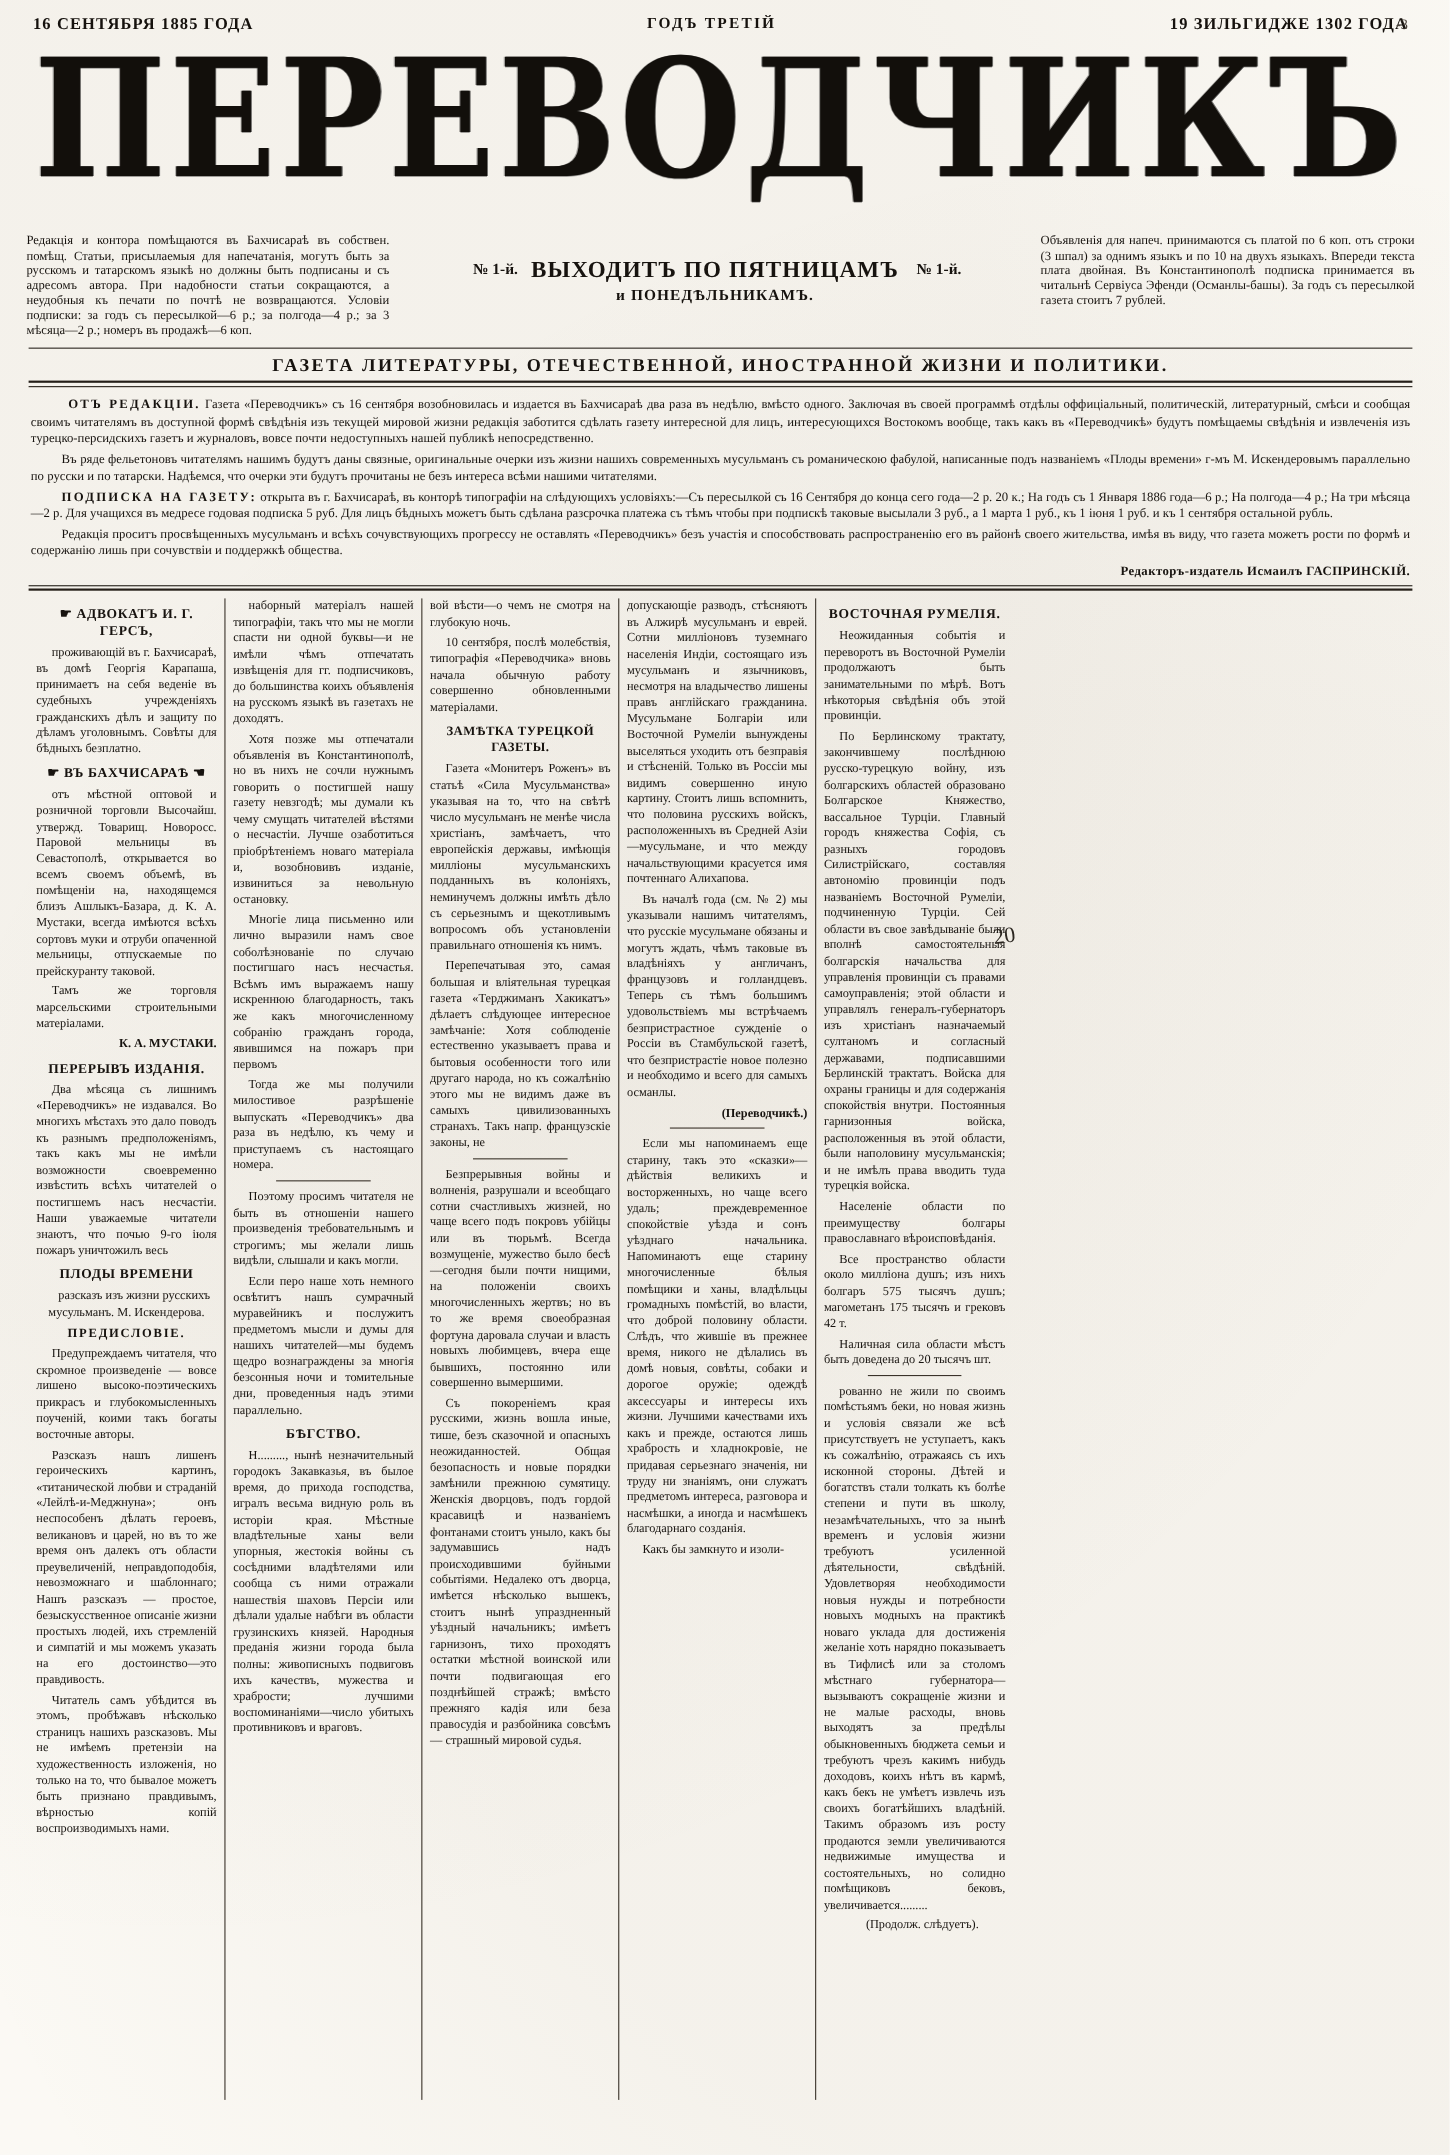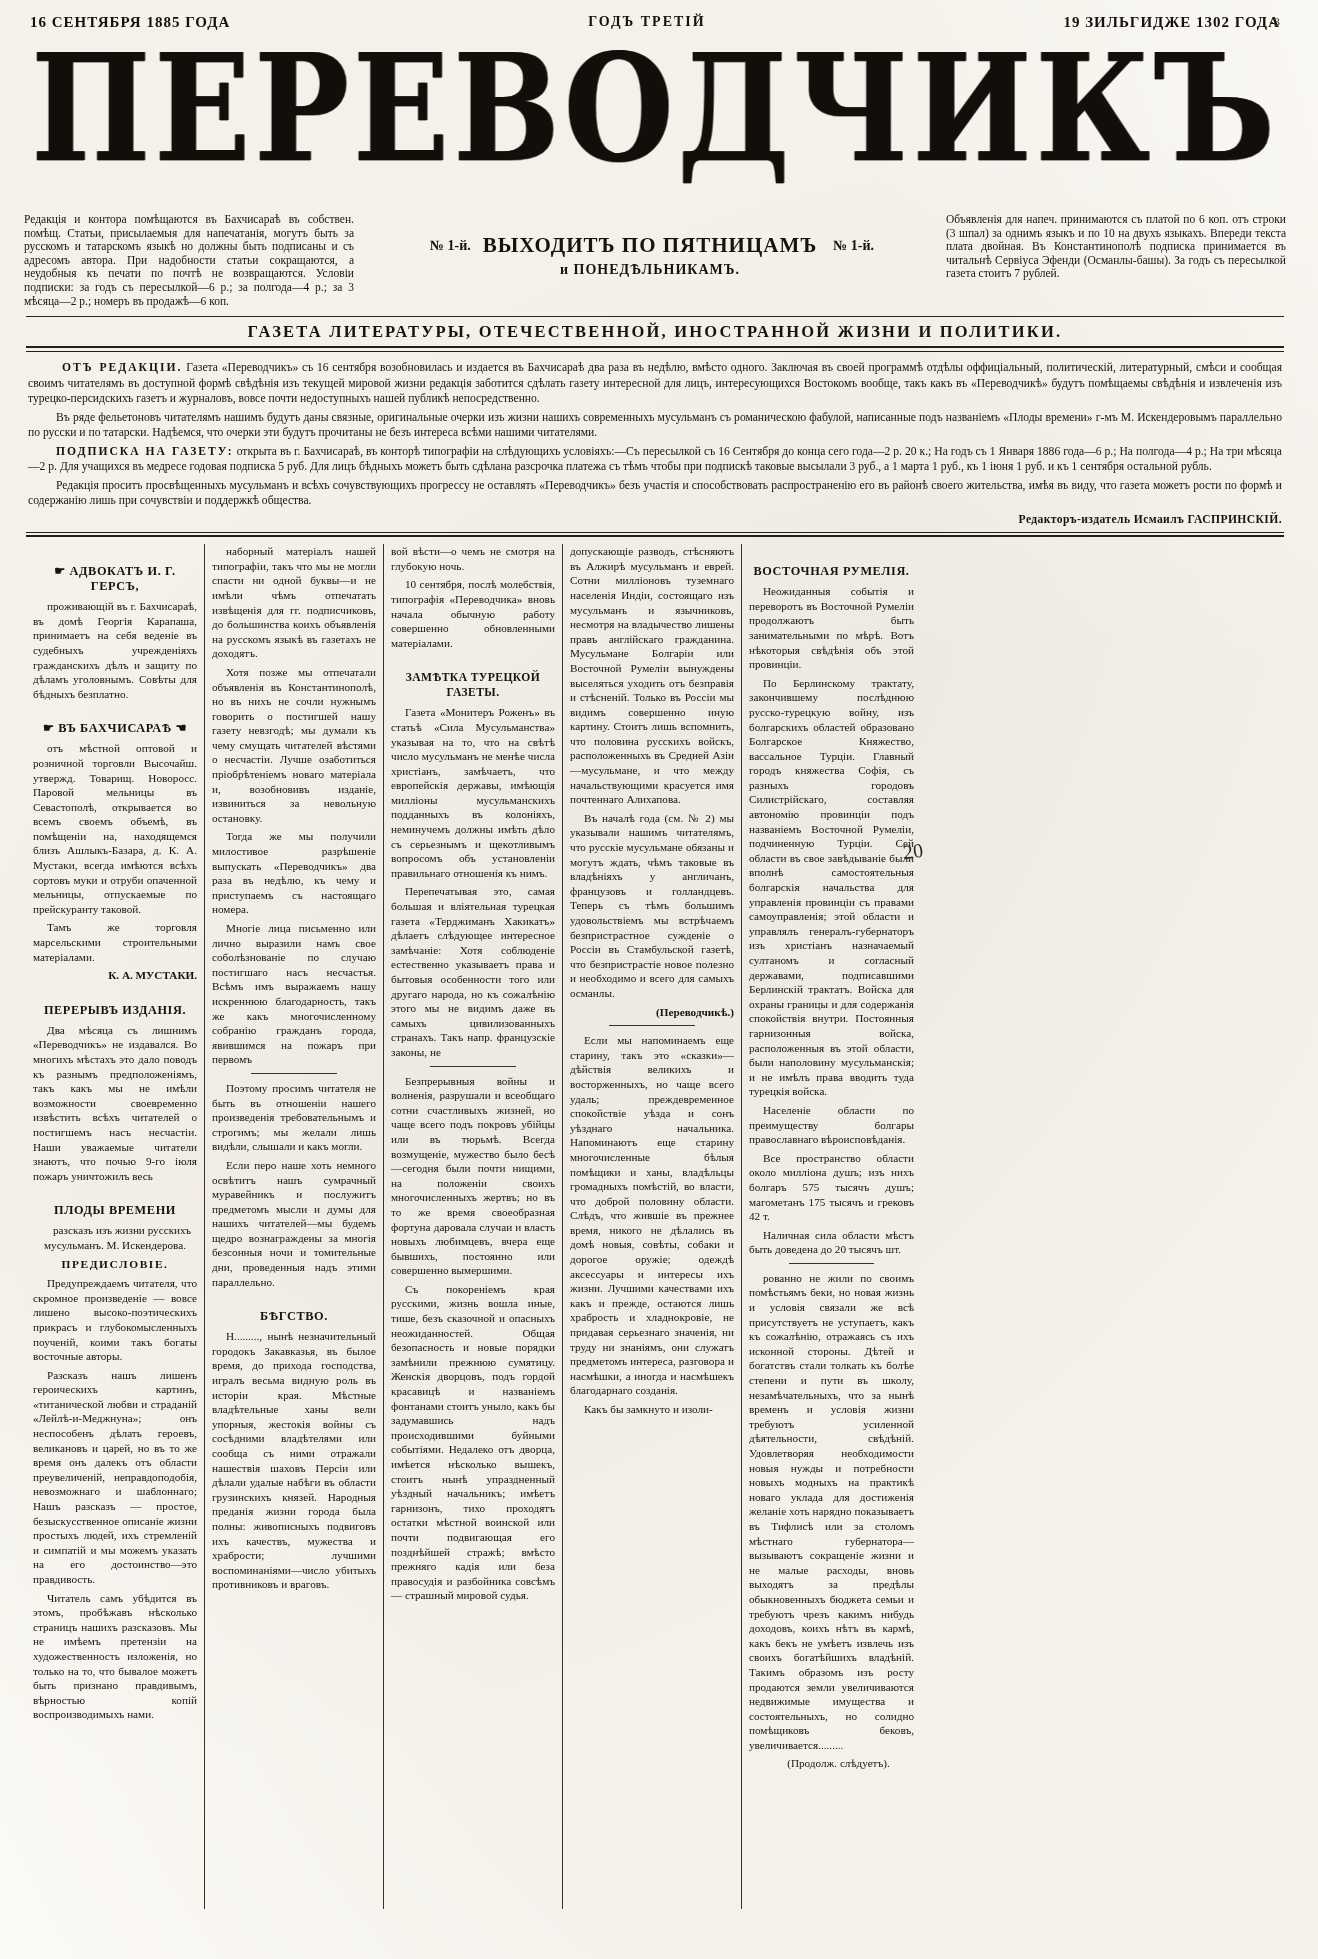--- a/index.html
+++ b/index.html
@@ -167,21 +167,21 @@
     position: relative;
   }
   .col:last-child { border-right: none; }
   .col p { margin: 0 0 4px 0; text-indent: 14px; }
   .col p.noind { text-indent: 0; }
   .head {
     text-align: center;
     font-weight: bold;
     font-size: 12.3px;
     letter-spacing: 0.6px;
-    margin: 20px 0 5px 0;
+    margin: 7px 0 5px 0;
     text-indent: 0;
     line-height: 15px;
   }
   .head.small { font-size: 11.6px; letter-spacing: 0.4px; }
   .sub-head {
     text-align: center;
     font-weight: bold;
     font-size: 11.4px;
     letter-spacing: 1.6px;
     margin: 2px 0 5px 0;
@@ -291,22 +291,22 @@
         <p class="centered">разсказъ изъ жизни русскихъ мусульманъ. М. Искендерова.</p>
         <div class="sub-head">ПРЕДИСЛОВІЕ.</div>
         <p>Предупреждаемъ читателя, что скромное произведеніе — вовсе лишено высоко-поэтическихъ прикрасъ и глубокомысленныхъ поученій, коими такъ богаты восточные авторы.</p>
         <p>Разсказъ нашъ лишенъ героическихъ картинъ, «титанической любви и страданій «Лейлѣ-и-Меджнуна»; онъ неспособенъ дѣлать героевъ, великановъ и царей, но въ то же время онъ далекъ отъ области преувеличеній, неправдоподобія, невозможнаго и шаблоннаго; Нашъ разсказъ — простое, безыскусственное описаніе жизни простыхъ людей, ихъ стремленій и симпатій и мы можемъ указать на его достоинство—это правдивость.</p>
         <p>Читатель самъ убѣдится въ этомъ, пробѣжавъ нѣсколько страницъ нашихъ разсказовъ. Мы не имѣемъ претензіи на художественность изложенія, но только на то, что бывалое можетъ быть признано правдивымъ, вѣрностью копій воспроизводимыхъ нами.</p>
       </div>
 
       <div class="col">
         <p>наборный матеріалъ нашей типографіи, такъ что мы не могли спасти ни одной буквы—и не имѣли чѣмъ отпечатать извѣщенія для гг. подписчиковъ, до большинства коихъ объявленія на русскомъ языкѣ въ газетахъ не доходятъ.</p>
         <p>Хотя позже мы отпечатали объявленія въ Константинополѣ, но въ нихъ не сочли нужнымъ говорить о постигшей нашу газету невзгодѣ; мы думали къ чему смущать читателей вѣстями о несчастіи. Лучше озаботиться пріобрѣтеніемъ новаго матеріала и, возобновивъ изданіе, извиниться за невольную остановку.</p>
+        <p>Многіе лица письменно или лично выразили намъ свое соболѣзнованіе по случаю постигшаго насъ несчастья. Всѣмъ имъ выражаемъ нашу искреннюю благодарность, такъ же какъ многочисленному собранію гражданъ города, явившимся на пожаръ при первомъ</p>
         <p>Тогда же мы получили милостивое разрѣшеніе выпускать «Переводчикъ» два раза въ недѣлю, къ чему и приступаемъ съ настоящаго номера.</p>
-        <p>Многіе лица письменно или лично выразили намъ свое соболѣзнованіе по случаю постигшаго насъ несчастья. Всѣмъ имъ выражаемъ нашу искреннюю благодарность, такъ же какъ многочисленному собранію гражданъ города, явившимся на пожаръ при первомъ</p>
         <div class="hr-mini"></div>
         <p>Поэтому просимъ читателя не быть въ отношеніи нашего произведенія требовательнымъ и строгимъ; мы желали лишь видѣли, слышали и какъ могли.</p>
         <p>Если перо наше хоть немного освѣтитъ нашъ сумрачный муравейникъ и послужитъ предметомъ мысли и думы для нашихъ читателей—мы будемъ щедро вознаграждены за многія безсонныя ночи и томительные дни, проведенныя надъ этими параллельно.</p>
         <div class="head">БѢГСТВО.</div>
         <p>Н........., нынѣ незначительный городокъ Закавказья, въ былое время, до прихода господства, игралъ весьма видную роль въ исторіи края. Мѣстные владѣтельные ханы вели упорныя, жестокія войны съ сосѣдними владѣтелями или сообща съ ними отражали нашествія шаховъ Персіи или дѣлали удалые набѣги въ области грузинскихъ князей. Народныя преданія жизни города была полны: живописныхъ подвиговъ ихъ качествъ, мужества и храбрости; лучшими воспоминаніями—число убитыхъ противниковъ и враговъ.</p>
       </div>
 
       <div class="col">
         <p class="noind">вой вѣсти—о чемъ не смотря на глубокую ночь.</p>
         <p>10 сентября, послѣ молебствія, типографія «Переводчика» вновь начала обычную работу совершенно обновленными матеріалами.</p>

